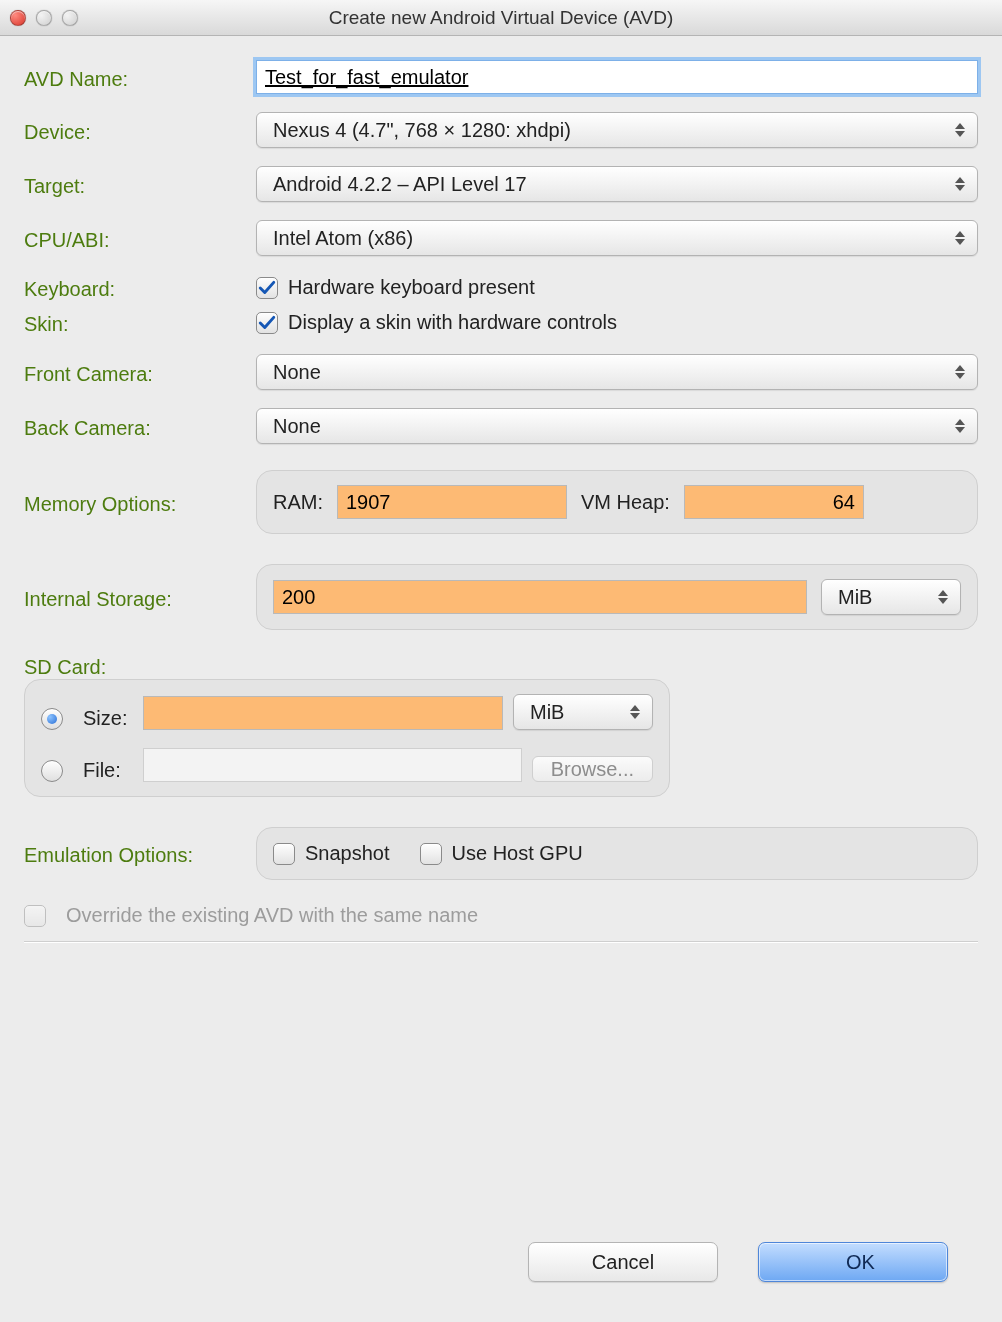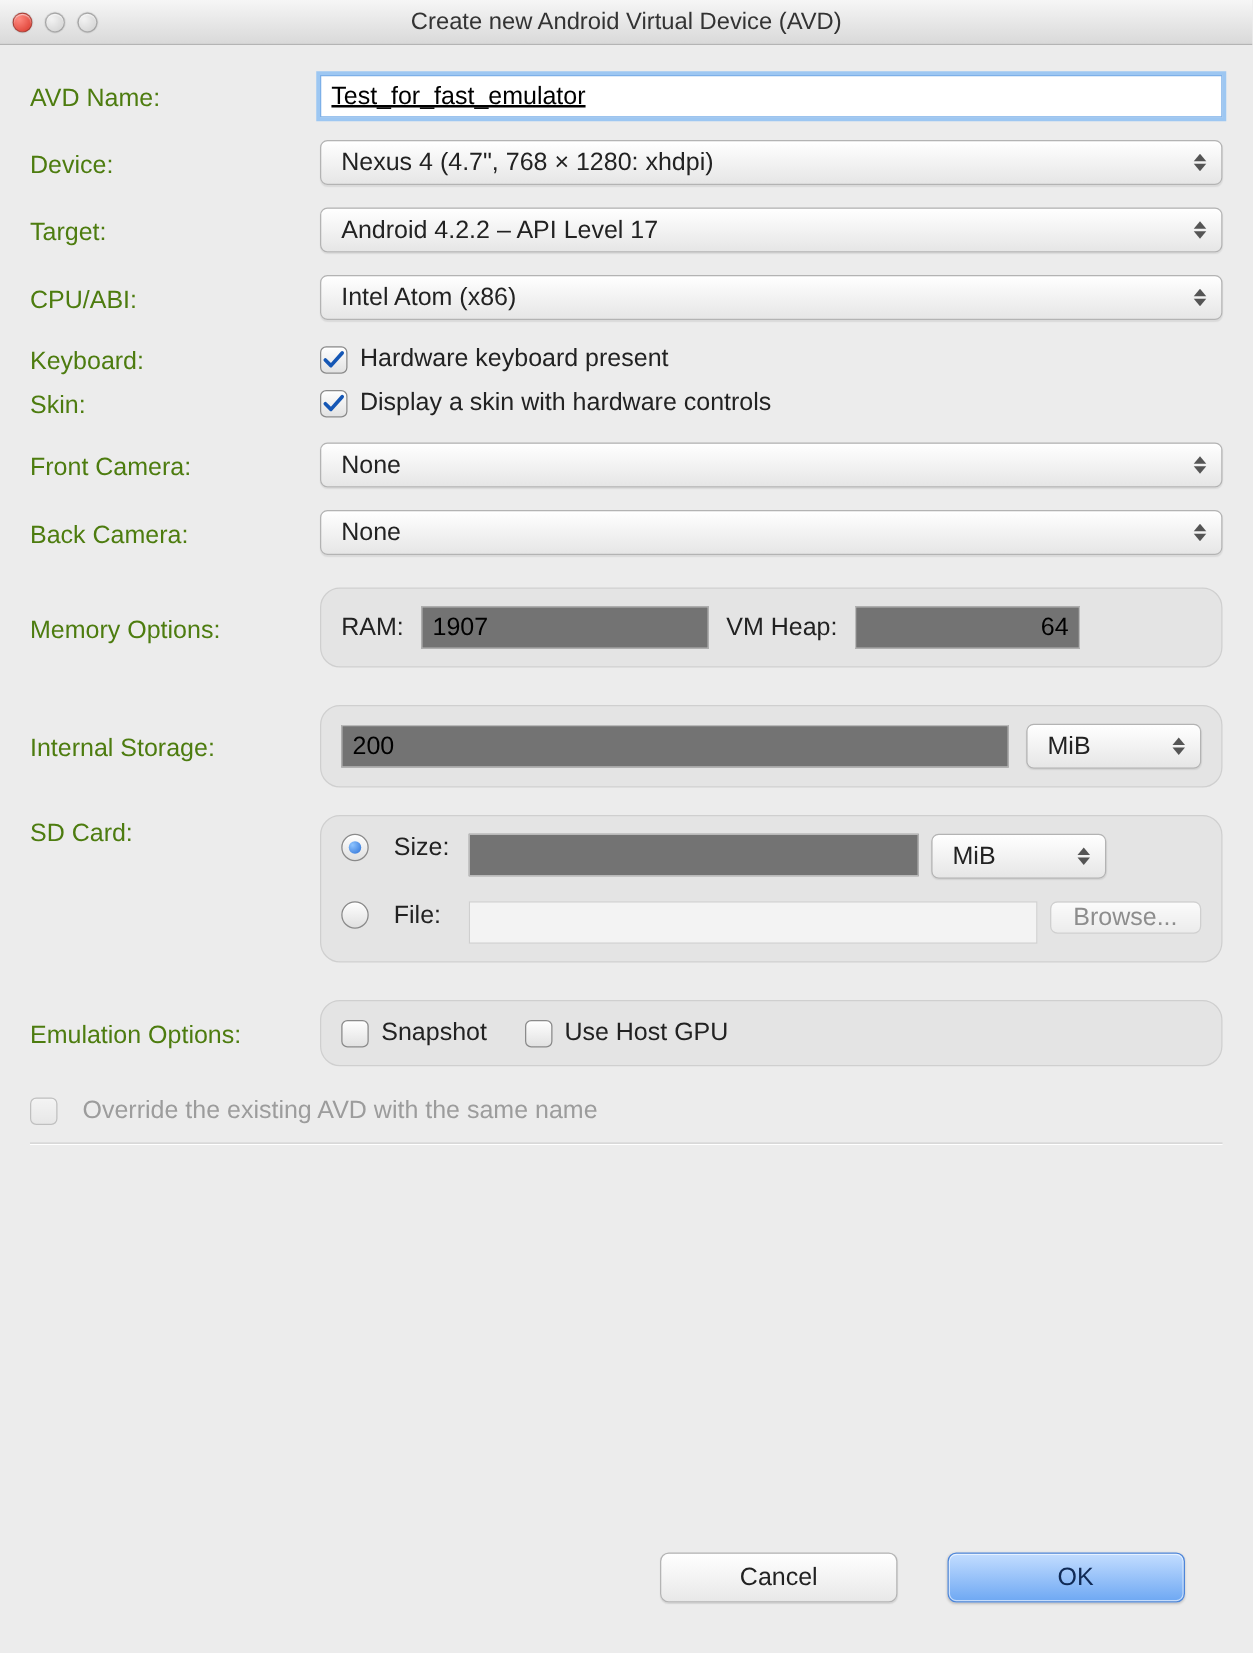--- a/index.html
+++ b/index.html
@@ -105,37 +105,37 @@
     border-radius:16px;
     padding:14px 16px;
     display:flex;
     align-items:center;
     gap:14px;
     flex-wrap:wrap;
   }
   .well .sublabel { font-size:20px; }
   .numfield {
     height:34px; font-size:20px; padding:4px 8px;
-    border:1px solid #b9b9b9; background:#737373;
+    border:1px solid #b9b9b9; background:#fdba74;
   }
 
   
   .radio {
     width:22px;height:22px;border-radius:50%;
     border:1px solid #8a8a8a;
     background: linear-gradient(#fefefe,#e0e0e0);
     display:inline-flex;align-items:center;justify-content:center;
     margin-right:10px; flex:none;
     box-shadow: inset 0 1px 0 #fff;
   }
   .radio.selected::after{
     content:""; width:10px;height:10px;border-radius:50%;
     background: radial-gradient(circle at 30% 30%, #8ec4ff, #2a6fd6);
   }
-  .radiorow { display:flex; align-items:flex-start; gap:10px; }
+  .radiorow { display:flex; align-items:flex-end; gap:10px; }
 
   .filefield {
     height:34px; border:1px solid #cfcfcf; background:#f3f3f3;
     flex:1;
   }
 
   .browse-btn {
     height:26px; padding:0 18px;
     border:1px solid #cfcfcf; border-radius:6px;
     background: linear-gradient(#fbfbfb,#ececec);
@@ -300,21 +300,21 @@
           <span>MiB</span>
           <span class="stepper">
               <span class="up"></span>
               <span class="down"></span>
             </span>
         </div>
       </div>
     </div>
   </div>
 
-  <div class="row tall" style="margin-top:22px;">
+  <div class="row tall" style="margin-top:22px;flex-direction:column;">
     <div class="label-col">SD Card:</div>
     <div class="ctl-col">
       <div class="well sd-well">
         <div class="radiorow">
           <span class="radio selected"></span>
           <span class="sublabel" style="width:50px">Size:</span>
           <input class="numfield" style="width: 360px;" type="text" value="">
           <div class="popup small">
             <span>MiB</span>
             <span class="stepper">

